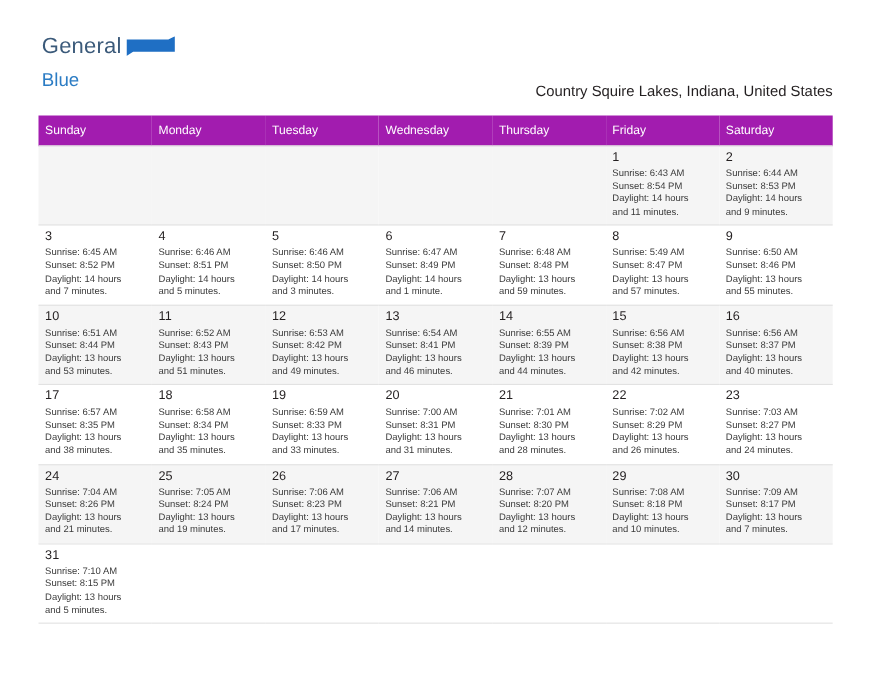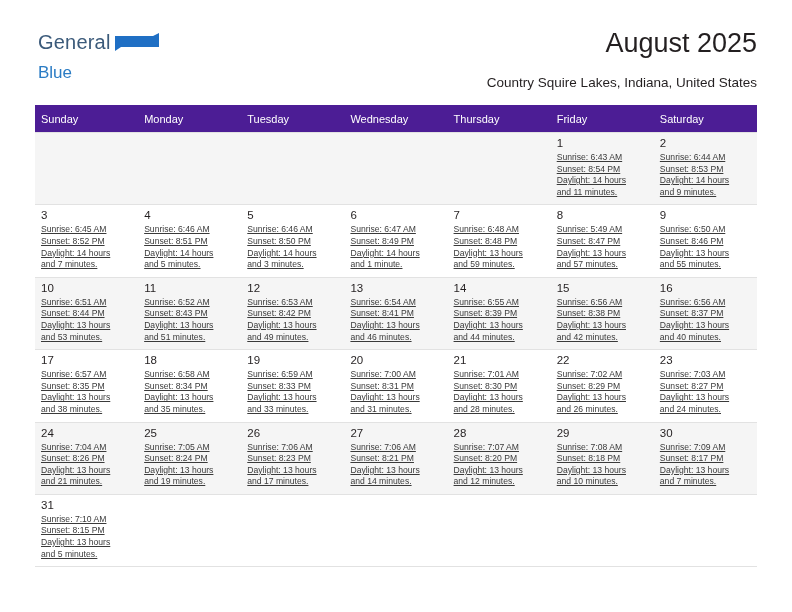--- a/index.html
+++ b/index.html
@@ -75,21 +75,21 @@
   
   .calendar {
     position: absolute;
     left: 35px;
     top: 105px;
     width: 722px;
     border-collapse: collapse;
     table-layout: fixed;
   }
   .calendar th {
-    background: #4c1d95;
+    background: #a21caf;
     color: #ffffff;
     font-size: 11px;
     font-weight: normal;
     text-align: left;
     padding: 5px 0 5px 6px;
     height: 17px;
     border: none;
   }
   .calendar td {
     vertical-align: top;
@@ -109,40 +109,38 @@
   .daynum {
     font-size: 11.5px;
     color: #231f20;
     line-height: 13px;
     margin-bottom: 2px;
   }
   .info {
     font-size: 8.6px;
     color: #3a3a3a;
     line-height: 11.6px;
-    text-decoration: underline;
   }
   .empty-cell {
     background: #ffffff;
   }
 </style>
 </head>
 <body>
 
 <div class="page">
 
   <div class="header">
     <div class="logo">
       <div class="logo-general">General</div>
       <div class="logo-blue">Blue</div>
       <svg class="logo-flag" viewBox="0 0 44 22">
         <polygon points="0,3 38,3 44,0 44,14 6,14 0,18" fill="#1f6fc4"></polygon>
       </svg>
     </div>
-    <div class="title">August 2025</div>
     <div class="subtitle">Country Squire Lakes, Indiana, United States</div>
   </div>
 
   <table class="calendar">
     <thead>
       <tr>
         <th>Sunday</th>
         <th>Monday</th>
         <th>Tuesday</th>
         <th>Wednesday</th>

